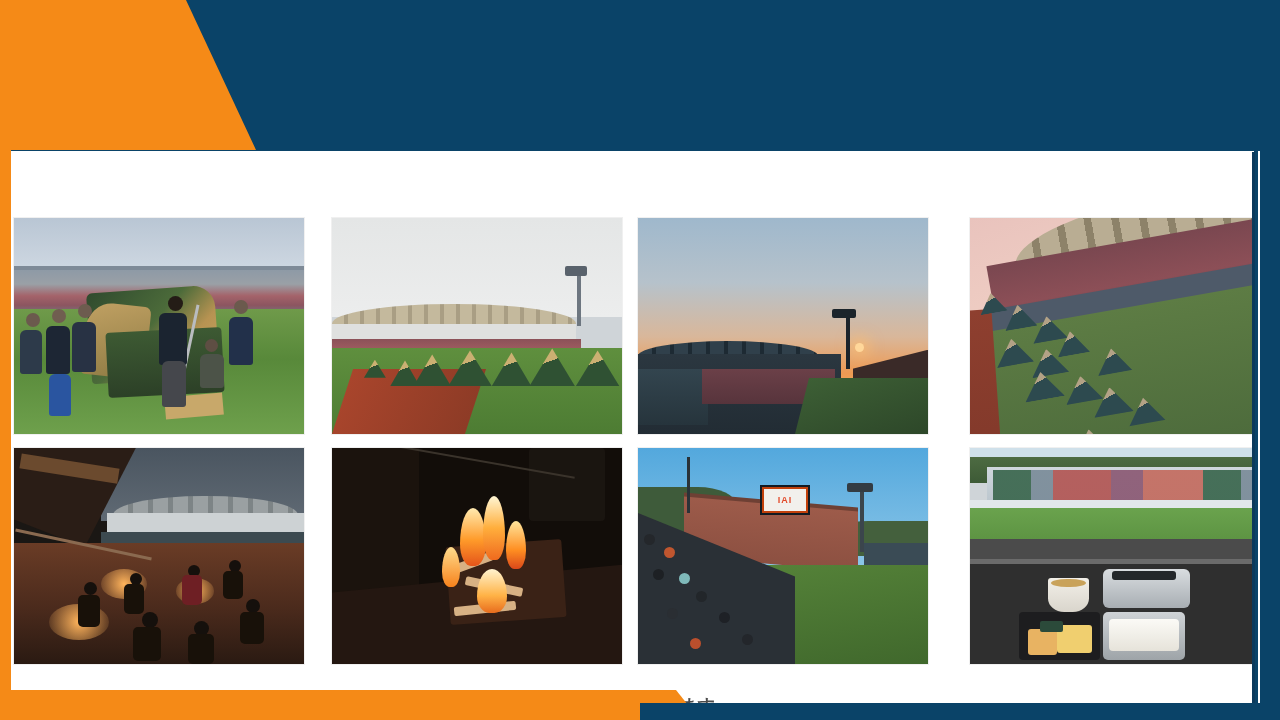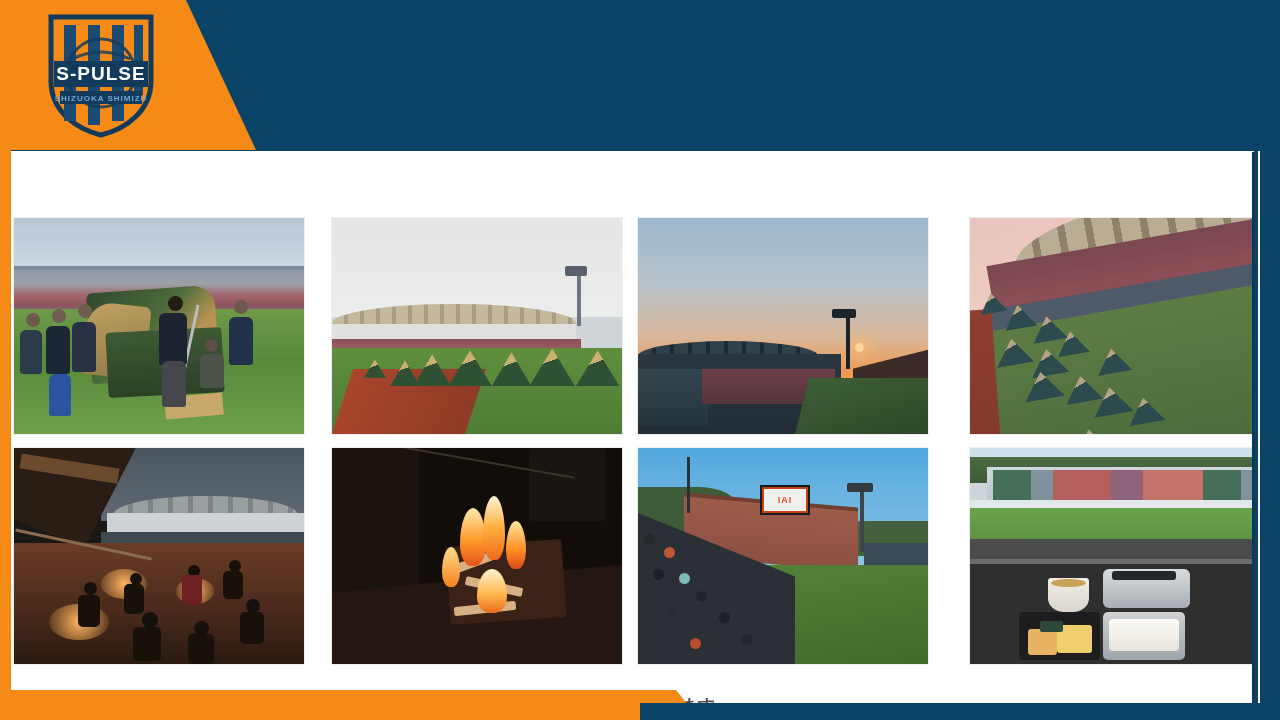--- a/index.html
+++ b/index.html
@@ -213,38 +213,20 @@
 </style>
 </head>
 <body>
 
 <div id="stage">
 
   <div class="bg-navy"></div>
   <div class="bg-orange-left"></div>
   <div class="bg-orange-strip"></div>
 
-  <div class="logo">
-    <svg viewBox="0 0 110 128" xmlns="http://www.w3.org/2000/svg">
-      <path d="M5 6 H105 V70 C105 100 80 118 55 124 C30 118 5 100 5 70 Z" fill="#f58a17" stroke="#123a5c" stroke-width="5"></path>
-      <g fill="#1b4a73">
-        <rect x="18" y="14" width="12" height="96"></rect>
-        <rect x="42" y="14" width="12" height="100"></rect>
-        <rect x="66" y="14" width="12" height="96"></rect>
-        <rect x="88" y="14" width="9" height="70"></rect>
-      </g>
-      <circle cx="55" cy="62" r="34" fill="none" stroke="#123a5c" stroke-width="3" opacity=".85"></circle>
-      <path d="M26 48 Q55 34 84 48" fill="none" stroke="#123a5c" stroke-width="3" opacity=".8"></path>
-      <path d="M26 80 Q55 94 84 80" fill="none" stroke="#123a5c" stroke-width="3" opacity=".8"></path>
-      <rect x="8" y="50" width="94" height="26" fill="#123a5c"></rect>
-      <text x="55" y="69" font-family="'Liberation Sans',sans-serif" font-size="19" font-weight="700" fill="#ffffff" text-anchor="middle" letter-spacing="1">S-PULSE</text>
-      <rect x="14" y="80" width="82" height="13" fill="#123a5c"></rect>
-      <text x="55" y="90" font-family="'Liberation Sans',sans-serif" font-size="8" font-weight="700" fill="#6fa8d8" text-anchor="middle" letter-spacing="1">SHIZUOKA SHIMIZU</text>
-    </svg>
-  </div>
 
 
   <div class="panel">
     <div class="grid">
 
       <div class="photo p1" style="left:3px;top:67px;width:290px;height:216px;">
         <div class="img">
           <div class="sky"></div>
             <div class="standroof"></div>
             <div class="stand"></div>

